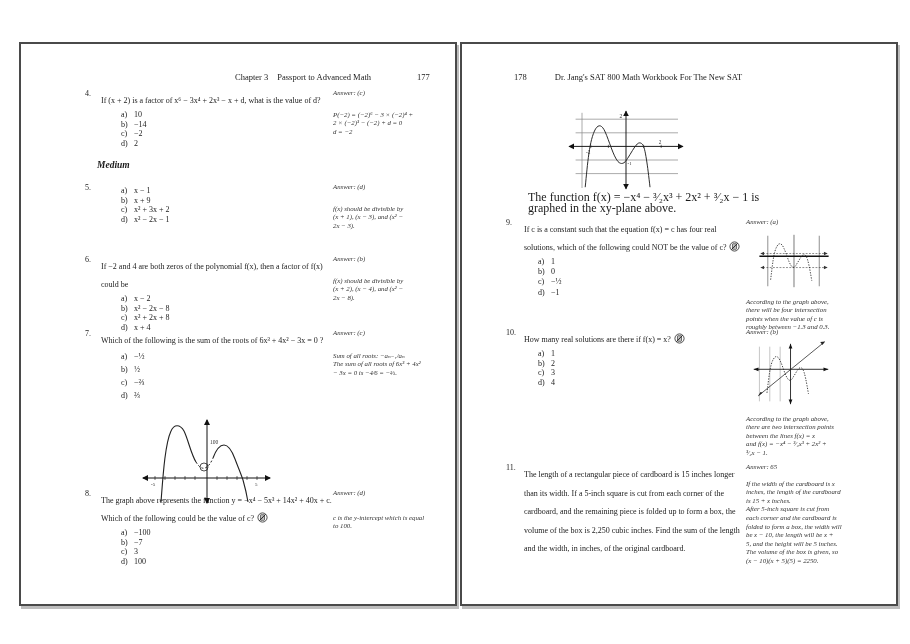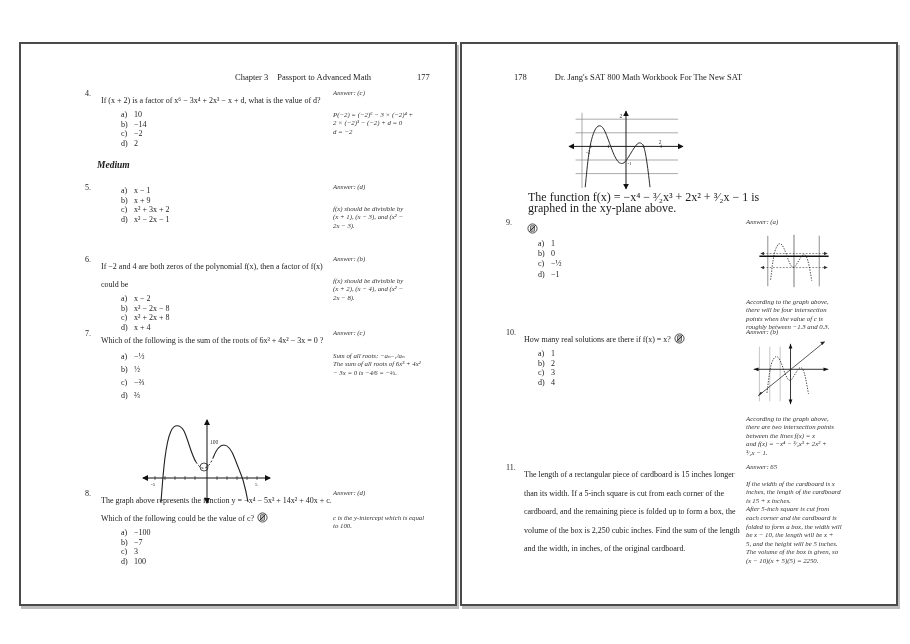--- a/index.html
+++ b/index.html
@@ -273,21 +273,21 @@
     <text x="116" y="45" font-size="6.5">2</text>
     <text x="25" y="57" font-size="6.5">-2</text>
     <path d="M 24,99 C 27,70 29,40 37,26 C 41,20 45,21 49,30 C 54,41 59,60 65,67 C 69,71 73,70 77,63 C 81,57 85,49 89,45 C 91,43 94,43 96,46 C 99,50 102,72 105,99" fill="none" stroke="#222" stroke-width="1.2"></path>
   </svg>
 
   <div class="abs figcap" style="left:66px;top:148px;width:238px;">The function f(x) = −x⁴ − ³⁄₂x³ + 2x² + ³⁄₂x − 1 is graphed in the xy-plane above.</div>
 
   <div class="abs q" style="left:44px;top:174px;width:238px;">
     <span class="qnum" style="width:18px;">9.</span>
     <div class="qbody">
-      <span class="nocalc"><svg width="11" height="11" viewBox="0 0 12 12">
+      <span class="qtext">If c is a constant such that the equation f(x) = c has four real solutions, which of the following could NOT be the value of c?</span><span class="nocalc"><svg width="11" height="11" viewBox="0 0 12 12">
             <circle cx="6" cy="6" r="5" fill="none" stroke="#111" stroke-width="0.8"></circle>
             <rect x="3.8" y="3" width="4.4" height="6" rx="0.5" fill="none" stroke="#111" stroke-width="0.7"></rect>
             <line x1="4.6" y1="4.4" x2="7.4" y2="4.4" stroke="#111" stroke-width="0.6"></line>
             <line x1="4.6" y1="6.2" x2="7.4" y2="6.2" stroke="#111" stroke-width="0.5"></line>
             <line x1="4.6" y1="7.6" x2="7.4" y2="7.6" stroke="#111" stroke-width="0.5"></line>
             <line x1="2.6" y1="9.6" x2="9.4" y2="2.4" stroke="#111" stroke-width="0.9"></line>
           </svg></span>
       <div class="opts" style="margin-left:14px;">
         <div class="opt">
             <span class="opt-letter">a)</span>

